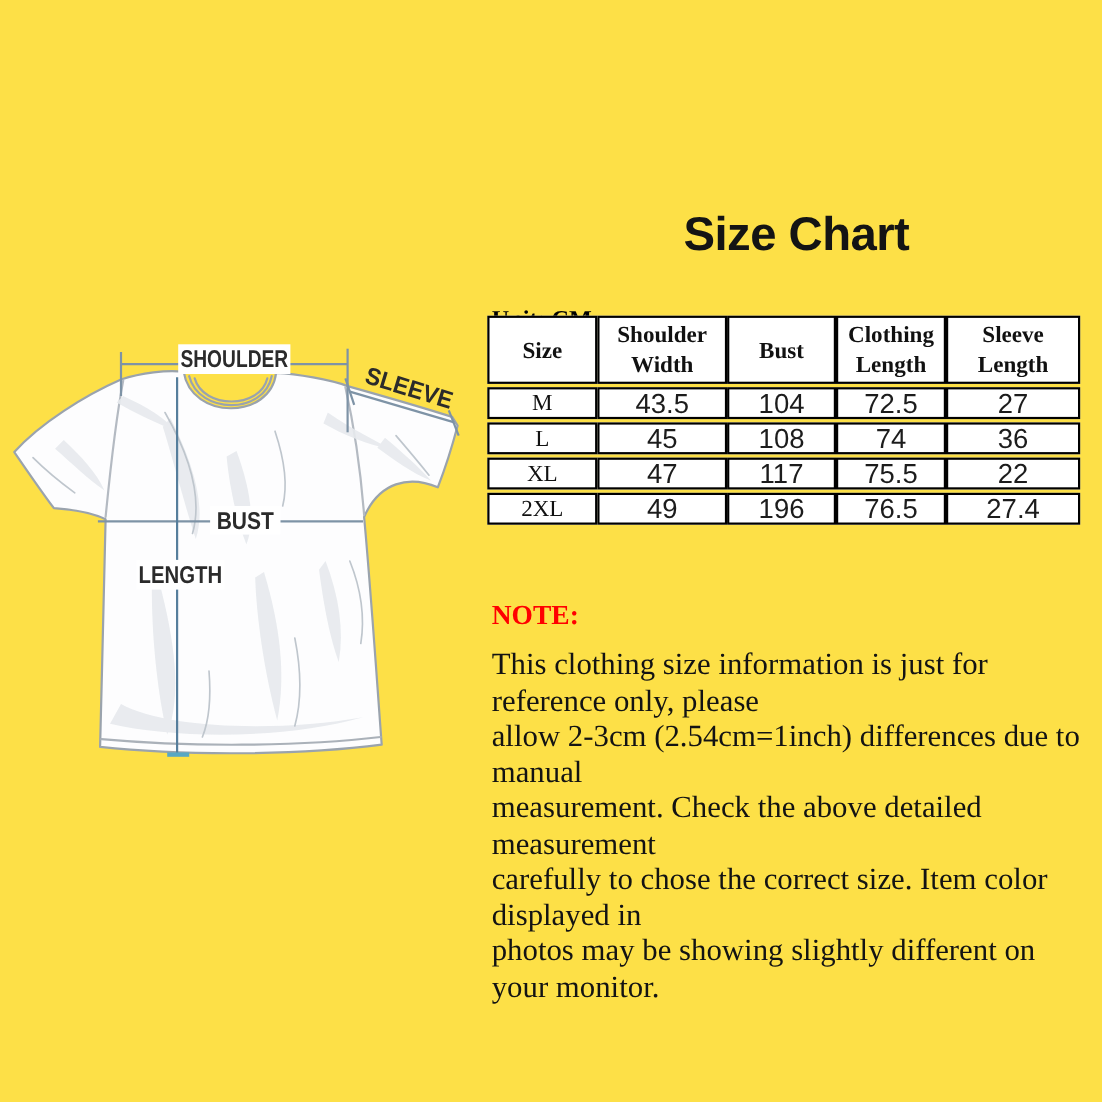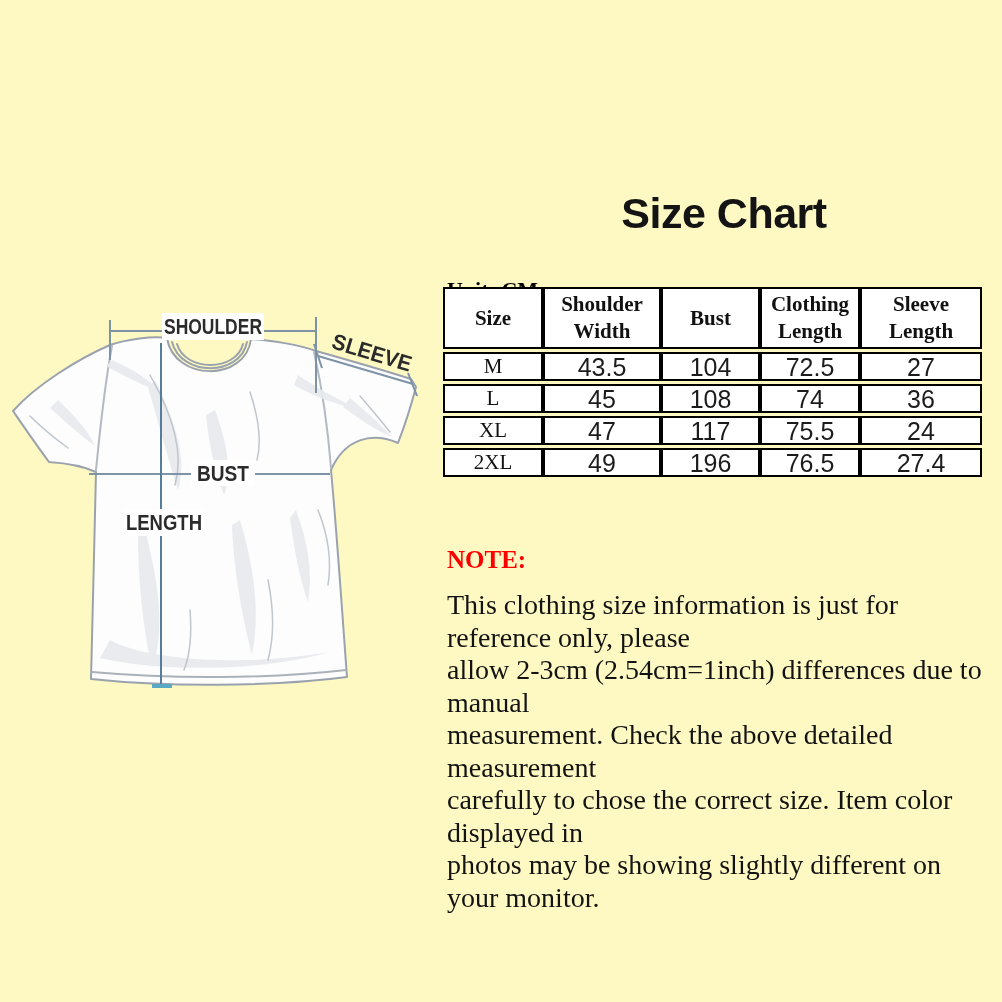--- a/index.html
+++ b/index.html
@@ -1,16 +1,16 @@
 <!DOCTYPE html>
 <html><head>
 <meta charset="utf-8">
 <style>
   html,body{margin:0;padding:0;background:#ffffff;}
-  #canvas{position:relative;width:1002px;height:1002px;background:#fef9c3;overflow:hidden;
+  #canvas{position:relative;width:1002px;height:1002px;background:#fde047;overflow:hidden;
           font-family:"Liberation Serif", serif;color:#111;}
   .abs{position:absolute;}
 
   .page-title{left:443px;top:189px;width:562px;text-align:center;
     font-family:"Liberation Sans", sans-serif;font-weight:bold;font-size:43px;
     letter-spacing:-0.5px;color:#141414;}
 
   .unit-label{left:447px;top:277px;font-weight:bold;font-size:22px;color:#000;text-align:center;}
 
   table.size-table{left:443px;top:284px;border-collapse:separate;border-spacing:0 3px;
@@ -63,21 +63,21 @@
         <td class="val-cell">45</td>
         <td class="val-cell">108</td>
         <td class="val-cell">74</td>
         <td class="val-cell">36</td>
       </tr>
       <tr class="data-row">
         <td class="size-cell">XL</td>
         <td class="val-cell">47</td>
         <td class="val-cell">117</td>
         <td class="val-cell">75.5</td>
-        <td class="val-cell">24</td>
+        <td class="val-cell">22</td>
       </tr>
       <tr class="data-row">
         <td class="size-cell">2XL</td>
         <td class="val-cell">49</td>
         <td class="val-cell">196</td>
         <td class="val-cell">76.5</td>
         <td class="val-cell">27.4</td>
       </tr>
     </tbody>
   </table>

